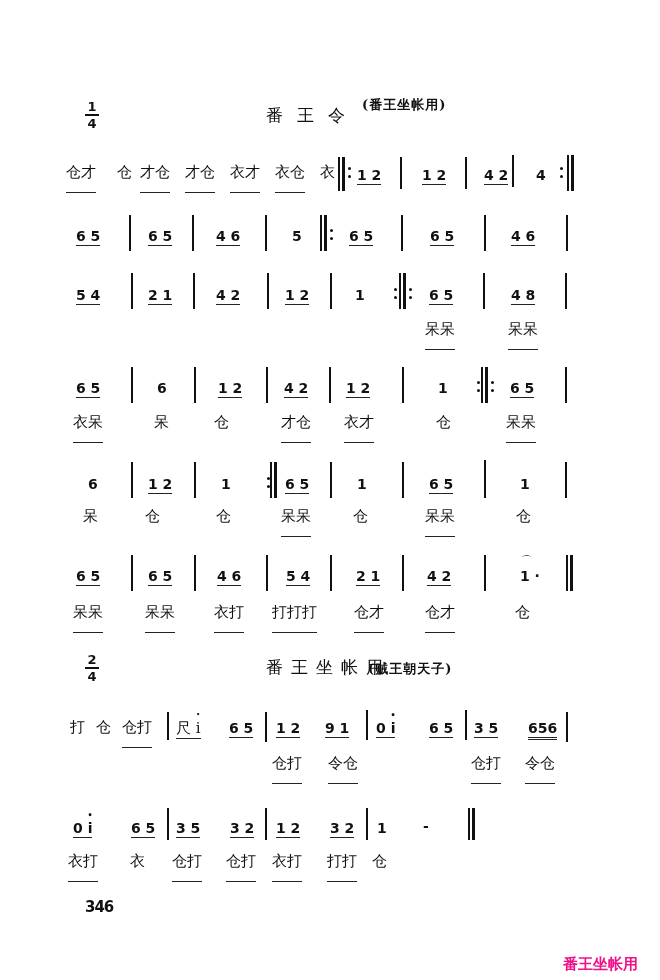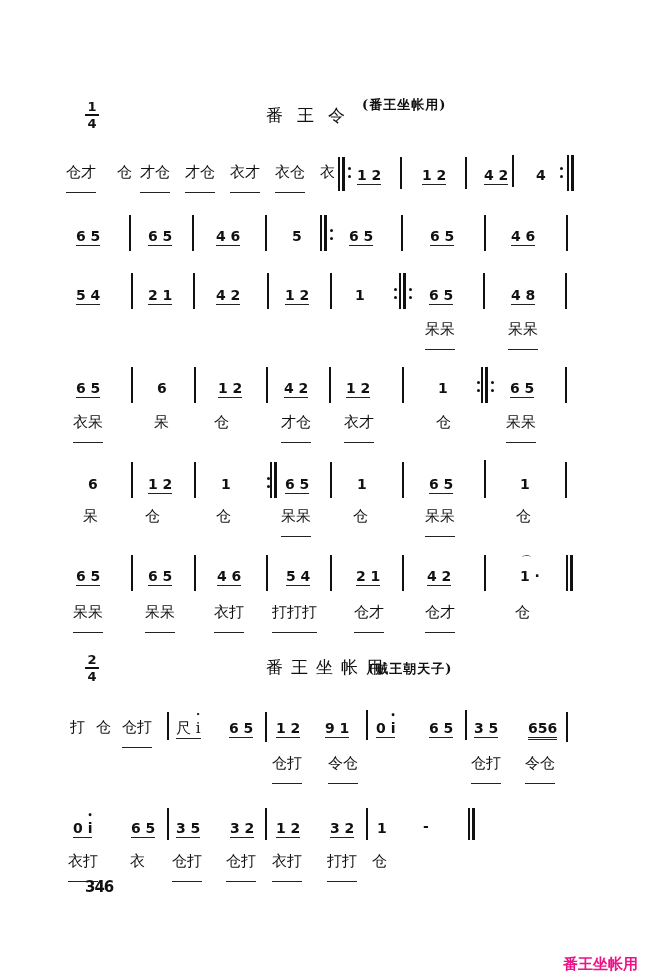--- a/index.html
+++ b/index.html
@@ -208,16 +208,16 @@
 <div class="abs note" style="left:423px; top:818px;"><span>-</span></div>
 <div class="dbar" style="left:468px; top:808px; height:32px;"></div>
 <div class="abs lyric" style="left:68px; top:852px;"><span class="lu">衣打</span></div>
 <div class="abs lyric" style="left:130px; top:852px;"><span>衣</span></div>
 <div class="abs lyric" style="left:172px; top:852px;"><span class="lu">仓打</span></div>
 <div class="abs lyric" style="left:226px; top:852px;"><span class="lu">仓打</span></div>
 <div class="abs lyric" style="left:272px; top:852px;"><span class="lu">衣打</span></div>
 <div class="abs lyric" style="left:327px; top:852px;"><span class="lu">打打</span></div>
 <div class="abs lyric" style="left:372px; top:852px;"><span>仓</span></div>
 
-<div class="abs pageno" style="left:85px; top:878px;">346</div>
+<div class="abs pageno" style="left:85px; top:898px;">346</div>
 
 <div class="abs footer-a" style="left:453px; top:987px;">本曲谱源自</div>
 <div class="abs footer-b" style="left:563px; top:955px;">番王坐帐用</div>
 
 </body></html>

